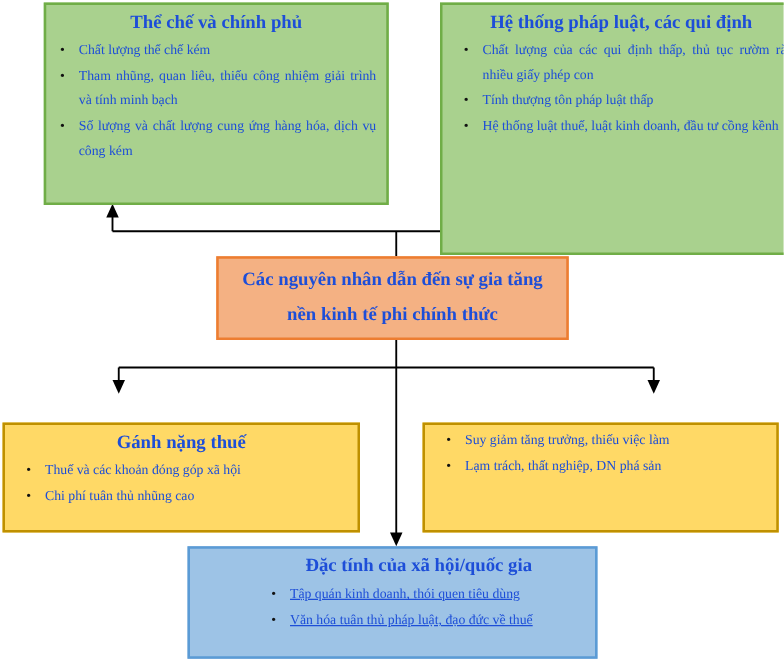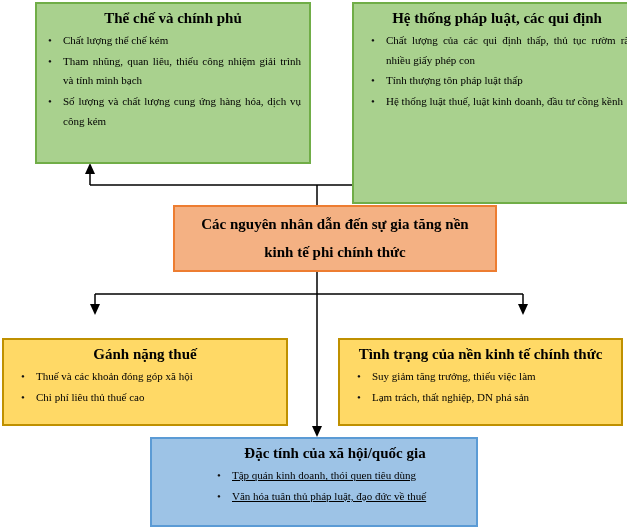--- a/index.html
+++ b/index.html
@@ -2,21 +2,21 @@
 <html><head>
 <meta charset="utf-8">
 <style>
   html, body { margin: 0; padding: 0; background: #ffffff; }
   #canvas {
     position: relative;
     width: 627px;
     height: 529px;
     background: #ffffff;
     font-family: "Liberation Serif", "DejaVu Serif", serif;
-    color: #000000;
+    color: #1d4ed8;
     overflow: hidden;
   }
   #connectors {
     position: absolute;
     left: 0; top: 0;
     width: 627px; height: 529px;
     z-index: 1;
   }
   .box {
     position: absolute;
@@ -53,21 +53,21 @@
   }
   .green  { background: #a9d18e; border-color: #70ad47; }
   .orange { background: #f4b183; border-color: #ed7d31; }
   .yellow { background: #ffd966; border-color: #bf9000; margin-top: 23px; }
   .blue   { background: #9dc3e6; border-color: #5b9bd5; }
 
   #box-institutions { left: 35px;  top: 2px;   width: 276px; height: 162px; }
   #box-institutions ul { padding-left: 20px; }
   #box-legal        { left: 352px; top: 2px;   width: 290px; height: 202px; }
   #box-central {
-    left: 173px; top: 205px; width: 324px; height: 67px;
+    left: 173px; top: 205px; width: 282px; height: 67px;
     display: flex; align-items: center; justify-content: center;
     text-align: center; font-weight: bold; font-size: 15px;
     line-height: 1.85; padding: 2px 12px;
   }
   #box-tax     { left: 2px;   top: 315px; width: 286px; height: 88px; }
   #box-economy { left: 338px; top: 315px; width: 285px; height: 88px; }
   #box-society { left: 150px; top: 437px; width: 328px; height: 90px; padding-left: 48px; }
   #box-society ul { padding-left: 32px; text-decoration: underline; }
 </style>
 </head>
@@ -112,26 +112,25 @@
   </div>
 
   <div class="box orange" id="box-central">
     <span>Các nguyên nhân dẫn đến sự gia tăng nền kinh tế phi chính thức</span>
   </div>
 
   <div class="box yellow" id="box-tax">
     <div class="box-title">Gánh nặng thuế</div>
     <ul>
       <li>Thuế và các khoản đóng góp xã hội</li>
-      <li>Chi phí liêu thủ thuế cao</li>
+      <li>Chi phí tuân thủ nhũng cao</li>
     </ul>
   </div>
 
   <div class="box yellow" id="box-economy">
-    <div class="box-title">Tình trạng của nền kinh tế chính thức</div>
     <ul>
       <li>Suy giảm tăng trưởng, thiếu việc làm</li>
       <li>Lạm trách, thất nghiệp, DN phá sản</li>
     </ul>
   </div>
 
   <div class="box blue" id="box-society">
     <div class="box-title">Đặc tính của xã hội/quốc gia</div>
     <ul>
       <li>Tập quán kinh doanh, thói quen tiêu dùng</li>

